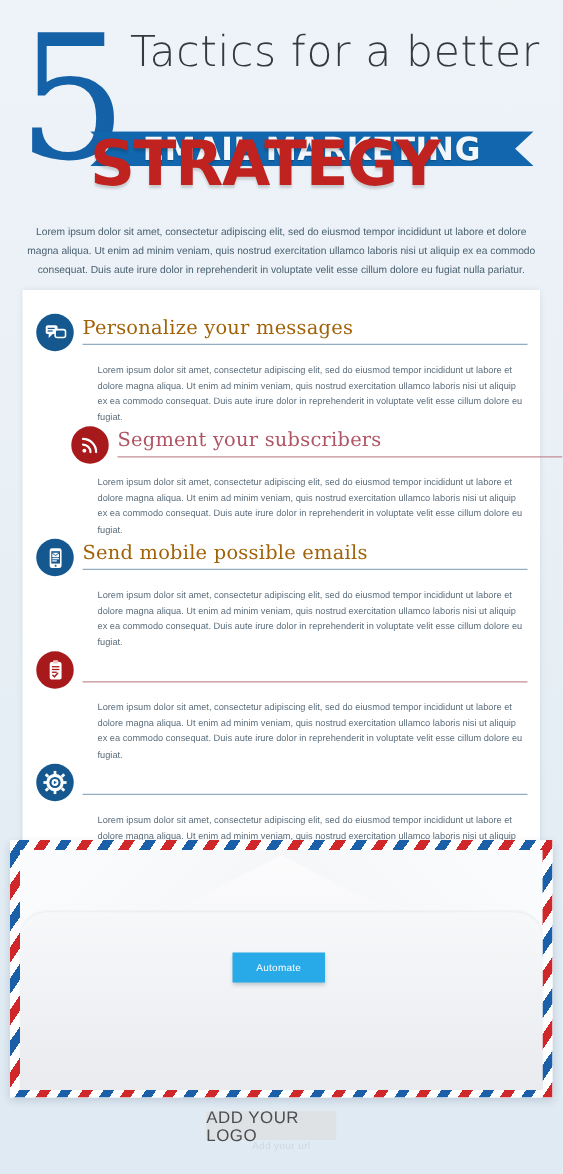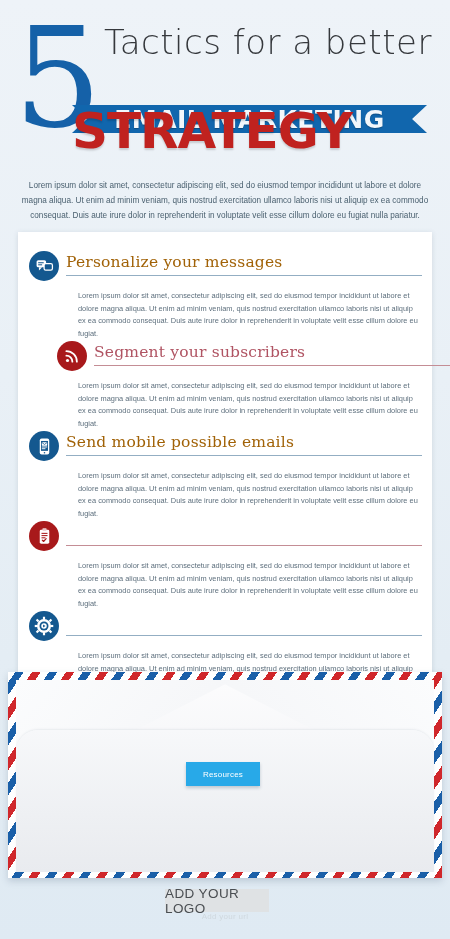--- a/index.html
+++ b/index.html
@@ -413,20 +413,20 @@
 
   <div class="envelope">
     <div class="airmail"></div>
     <div class="envelope-inner">
       <div class="flap-left"></div>
       <div class="flap-right"></div>
       <div class="flap-bottom"></div>
     </div>
   </div>
 
-  <button class="resources-btn">Resources</button>
+  <button class="resources-btn">Automate</button>
 
   <div class="logo-box">
     <span class="logo-text">ADD YOUR LOGO</span>
   </div>
   <div class="logo-url">Add your url</div>
 
 </div>
 
 </body></html>

